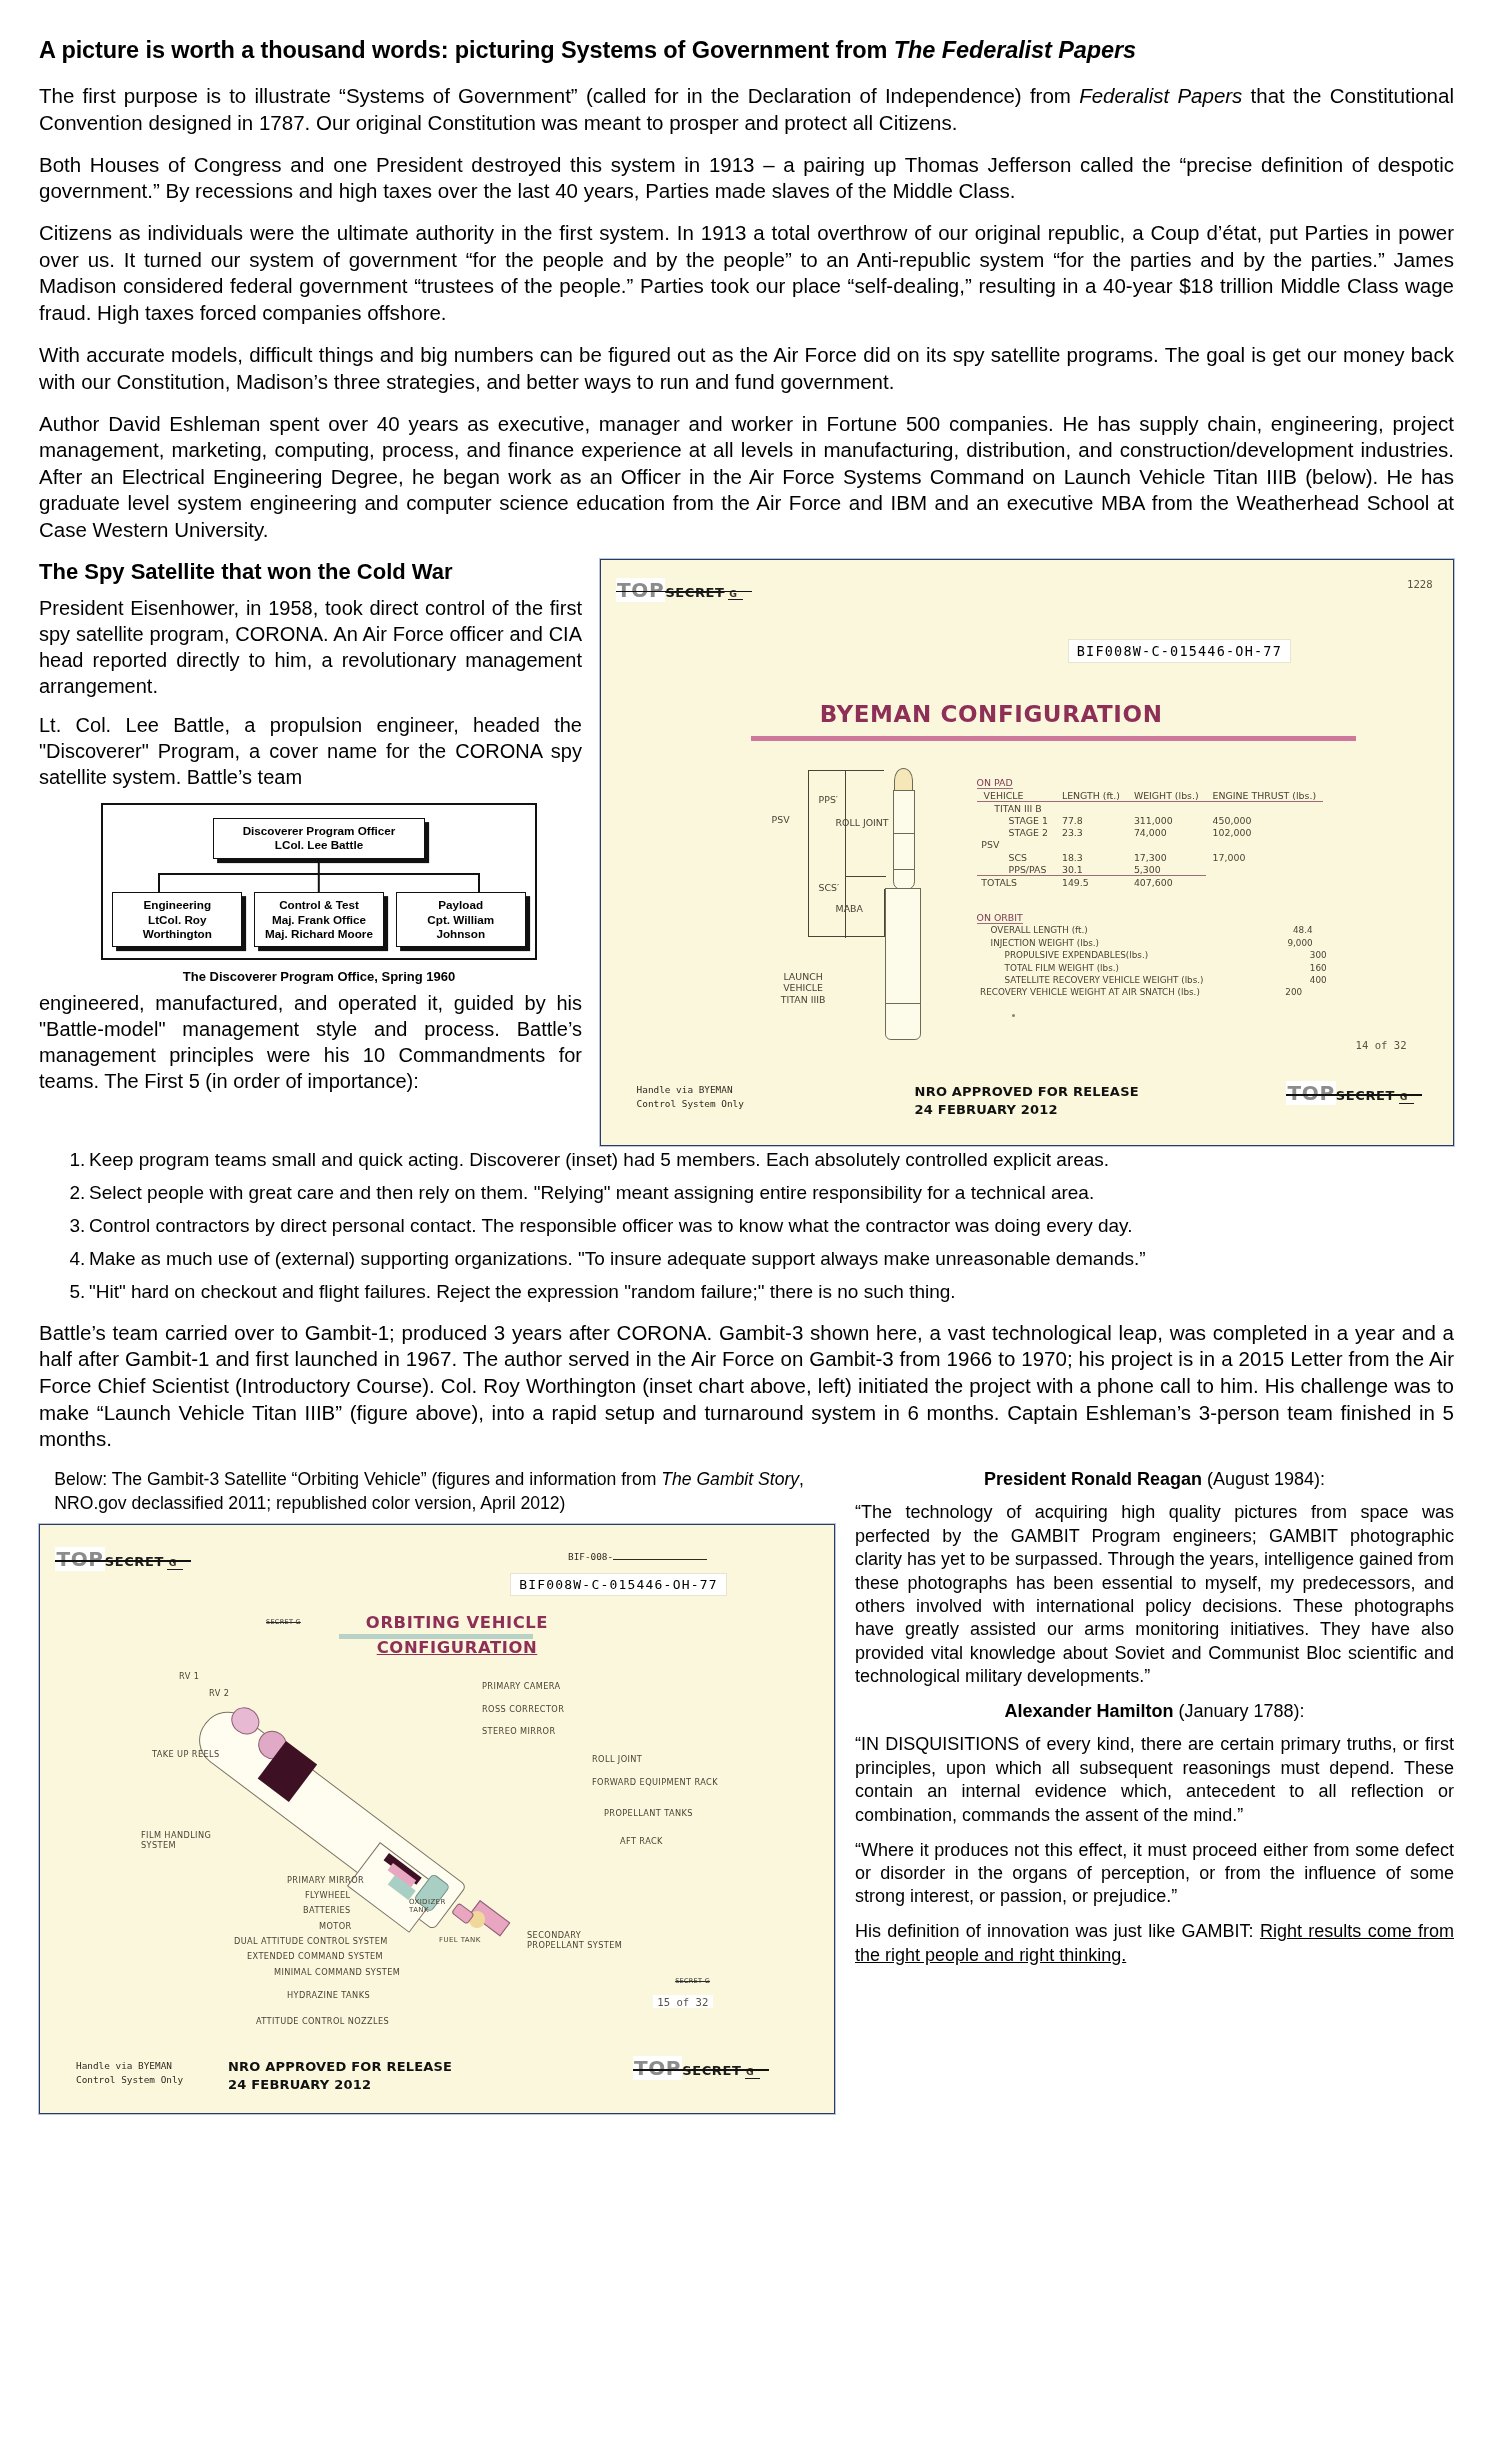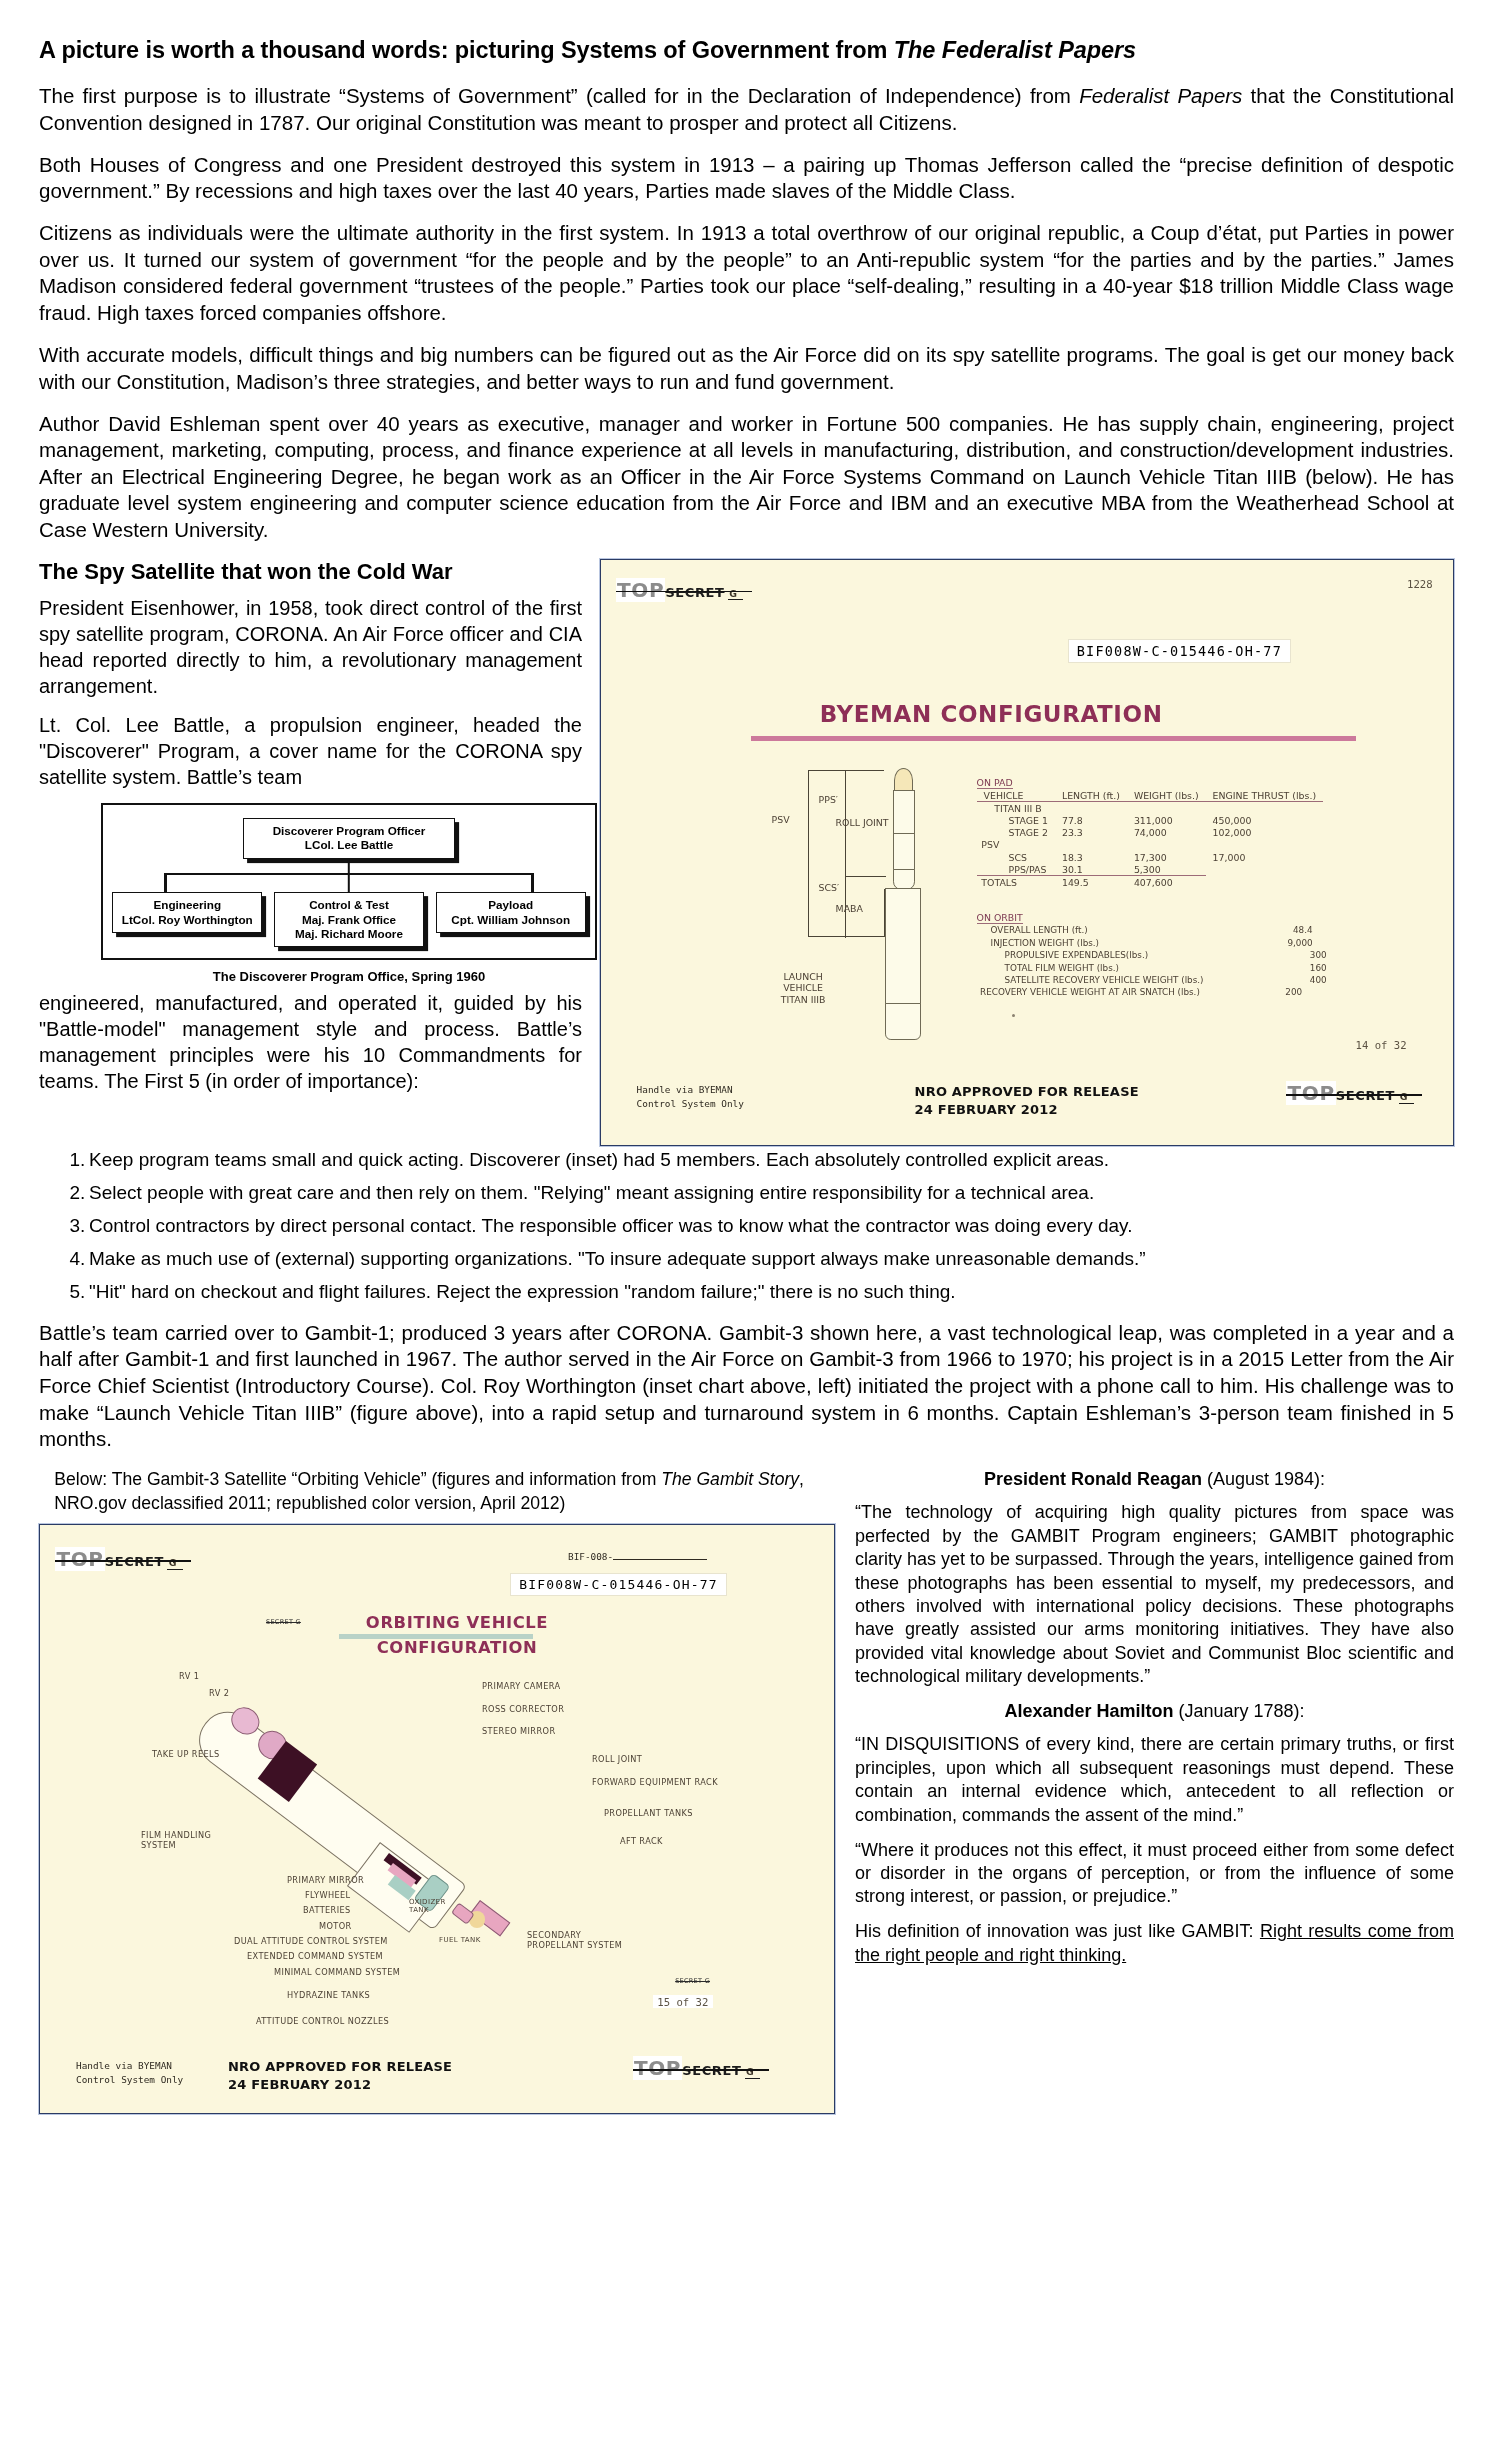--- a/index.html
+++ b/index.html
@@ -79,21 +79,21 @@
     width: 543px;
     flex: 0 0 543px;
   }
   .band-right {
     flex: 1 1 auto;
   }
   .band-left p.body-par { font-size: 20px; margin-bottom: 13px; }
 
   
   .orgchart-wrap {
-    width: 496px;
+    width: 436px;
     margin: 8.2px 0 5.9px 62px;
   }
   .orgchart {
     border: 2.3px solid #111;
     background: #fff;
     padding: 13px 9.4px 10.6px 9.4px;
     position: relative;
   }
   .org-top {
     display: flex;
@@ -492,21 +492,21 @@
         </div>
 
         <div style="position:absolute; left:470px; top:48px;">
           <span class="bif-box" style="font-size:13px;">BIF008W-C-015446-OH-77</span>
         </div>
 
         <div style="position:absolute; left:226px; top:93px; font-size:6.5px; color:#2a2a2a; text-decoration:line-through; letter-spacing:0.3px;">SECRET G</div>
 
         <div class="fig-title" style="position:absolute; left:282px; top:88px; width:270px; font-size:16.4px; line-height:1.2;">ORBITING VEHICLE</div>
         <div class="fig-rule" style="position:absolute; left:299px; top:109px; width:194px; background:#a9c8c2;"></div>
-        <div class="fig-title" style="position:absolute; left:282px; top:113px; width:270px; font-size:16.4px; line-height:1.2;">CONFIGURATION</div>
+        <div class="fig-title" style="position:absolute; left:282px; top:113px; width:270px; font-size:16.4px; line-height:1.2;text-decoration:underline;">CONFIGURATION</div>
 
         <div style="position:absolute; left:164px; top:141px; width:405px; height:276px;">
           <div style="position:absolute; left:17.6px; top:35px; width:305px; height:54px; background:#fffdf0; border:0.9px solid #7b7262; border-radius:27px 5.9px 5.9px 27px; transform:rotate(37deg); transform-origin:0 0;"></div>
           <div style="position:absolute; left:27px; top:42px; width:27px; height:23.5px; background:#e8b9d2; border:0.9px solid #8c5d74; border-radius:50%; transform:rotate(37deg);"></div>
           <div style="position:absolute; left:54px; top:65px; width:27px; height:26px; background:#e0a9c6; border:0.9px solid #8c5d74; border-radius:50%; transform:rotate(37deg);"></div>
           <div style="position:absolute; left:82px; top:75px; width:39px; height:47px; background:#3d1024; transform:rotate(37deg); transform-origin:0 0;"></div>
           <div style="position:absolute; left:176px; top:176px; width:76px; height:53px; background:#fffdf0; border:0.9px solid #7b7262; transform:rotate(37deg); transform-origin:0 0;"></div>
           <div style="position:absolute; left:185px; top:187px; width:41px; height:9.4px; background:#3d1024; transform:rotate(37deg); transform-origin:0 0;"></div>
           <div style="position:absolute; left:189px; top:197px; width:29px; height:9.4px; background:#e8a6c0; transform:rotate(37deg); transform-origin:0 0;"></div>
           <div style="position:absolute; left:191px; top:209px; width:26px; height:11.7px; background:#a9cfc4; transform:rotate(37deg); transform-origin:0 0;"></div>

